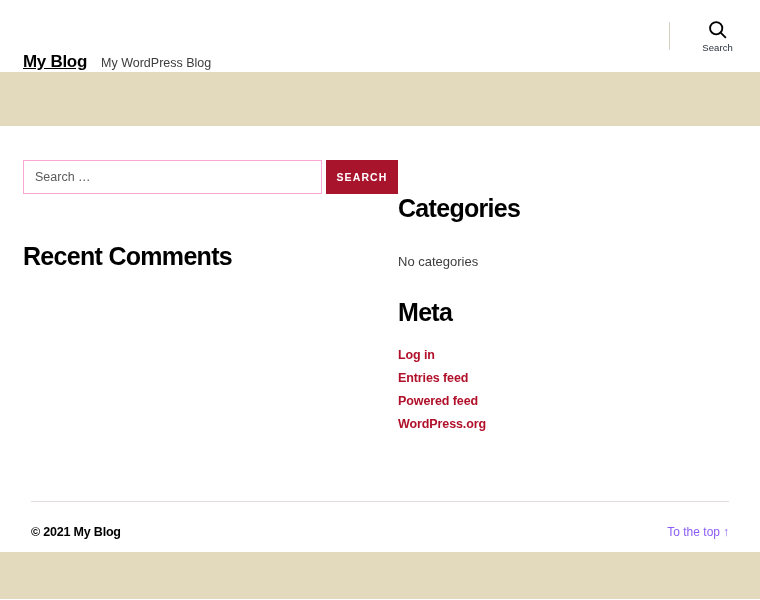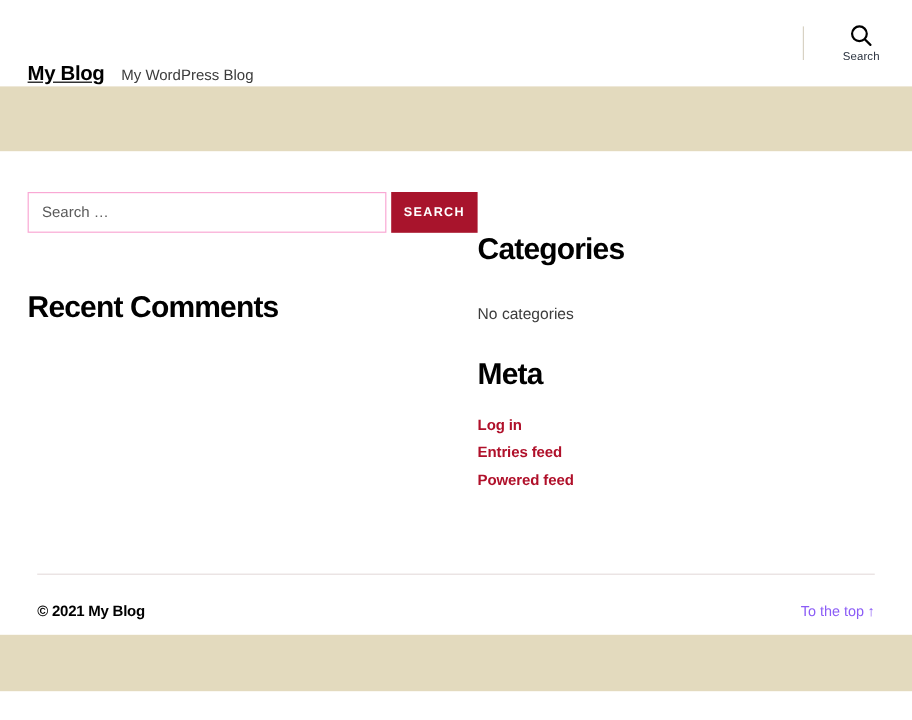--- a/index.html
+++ b/index.html
@@ -256,20 +256,23 @@
       <ul class="meta-list">
         <li>
           <a class="meta-link" href="#">Log in</a>
         </li>
         <li>
           <a class="meta-link" href="#">Entries feed</a>
         </li>
         <li>
           <a class="meta-link" href="#">Powered feed</a>
         </li>
+        <li>
+          <a class="meta-link" href="#">WordPress.org</a>
+        </li>
       </ul>
     </section>
 
   </div>
 </main>
 
 <footer class="site-footer">
   <div class="footer-rule"></div>
   <div class="footer-inner">
     <div class="footer-left">

